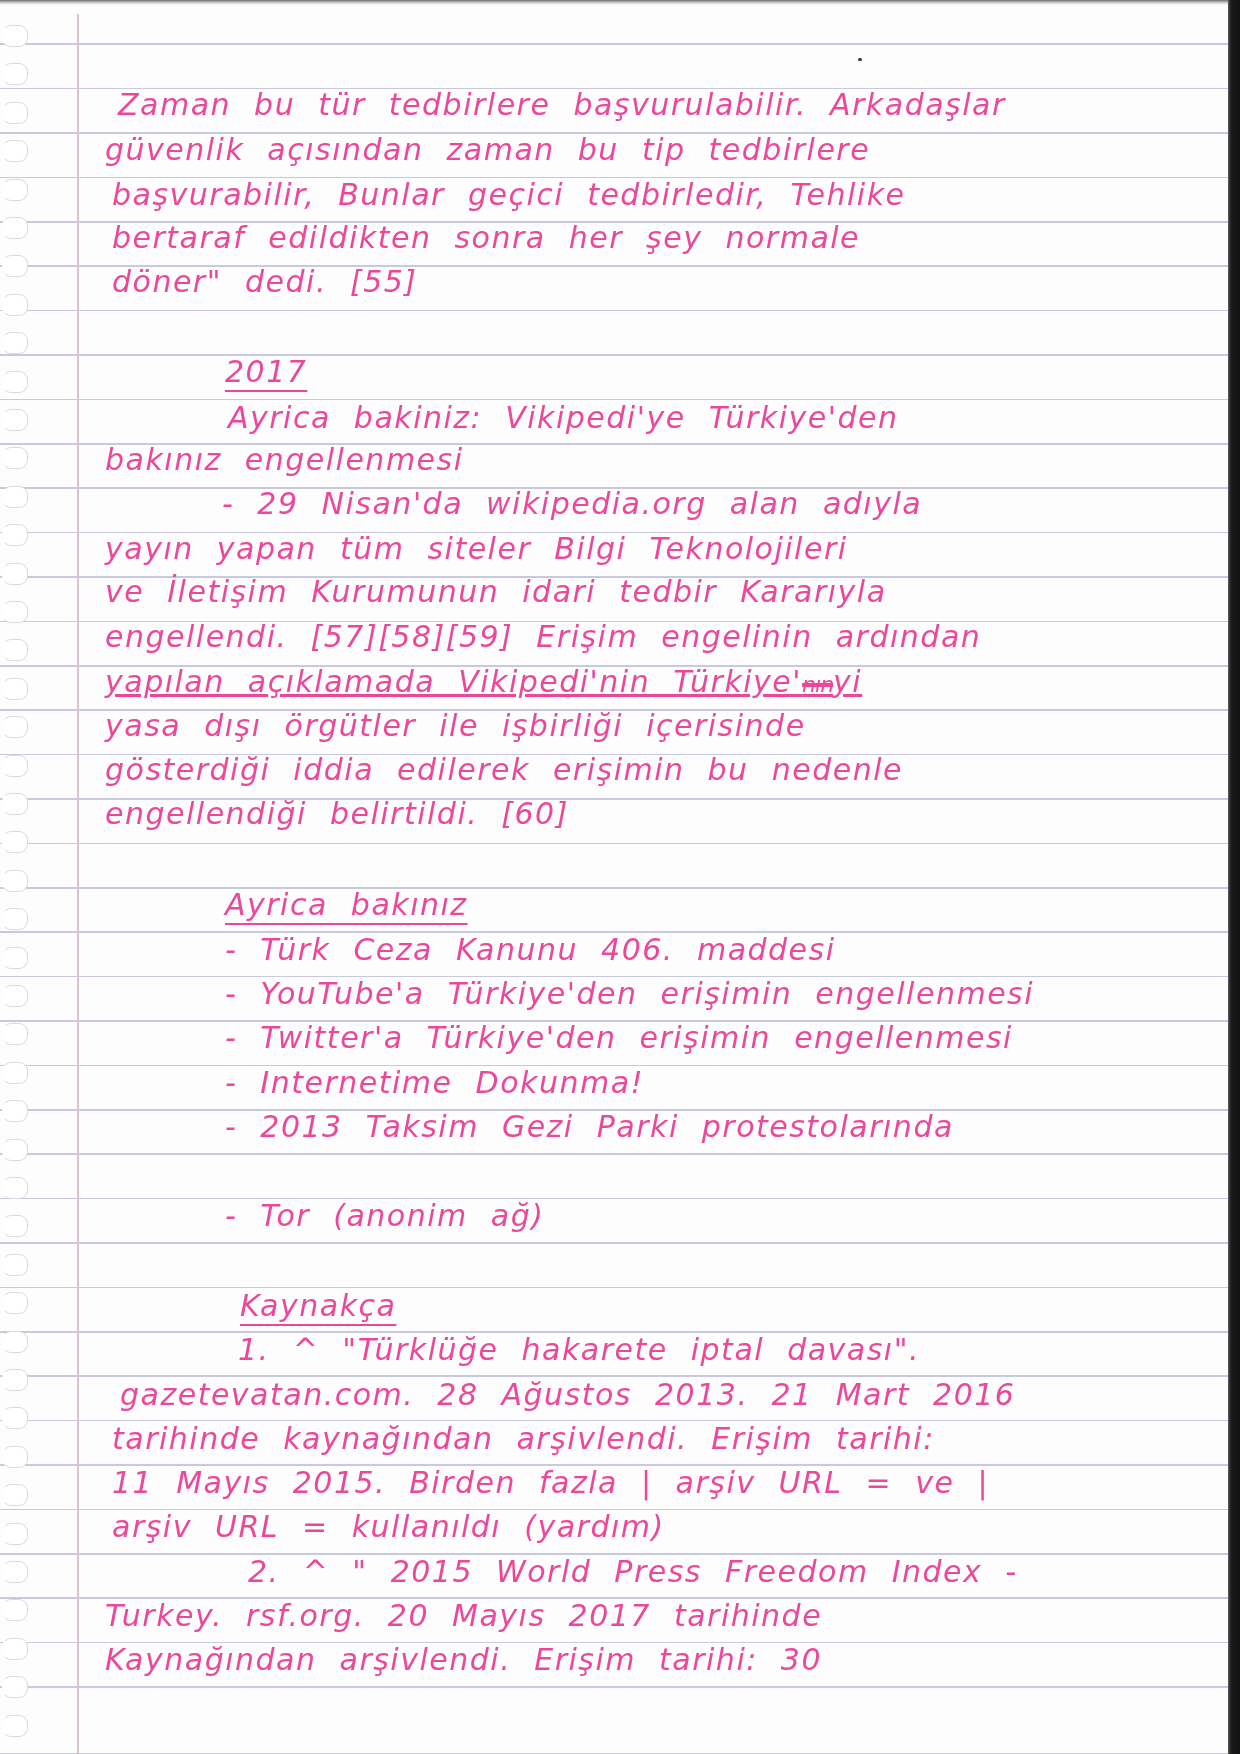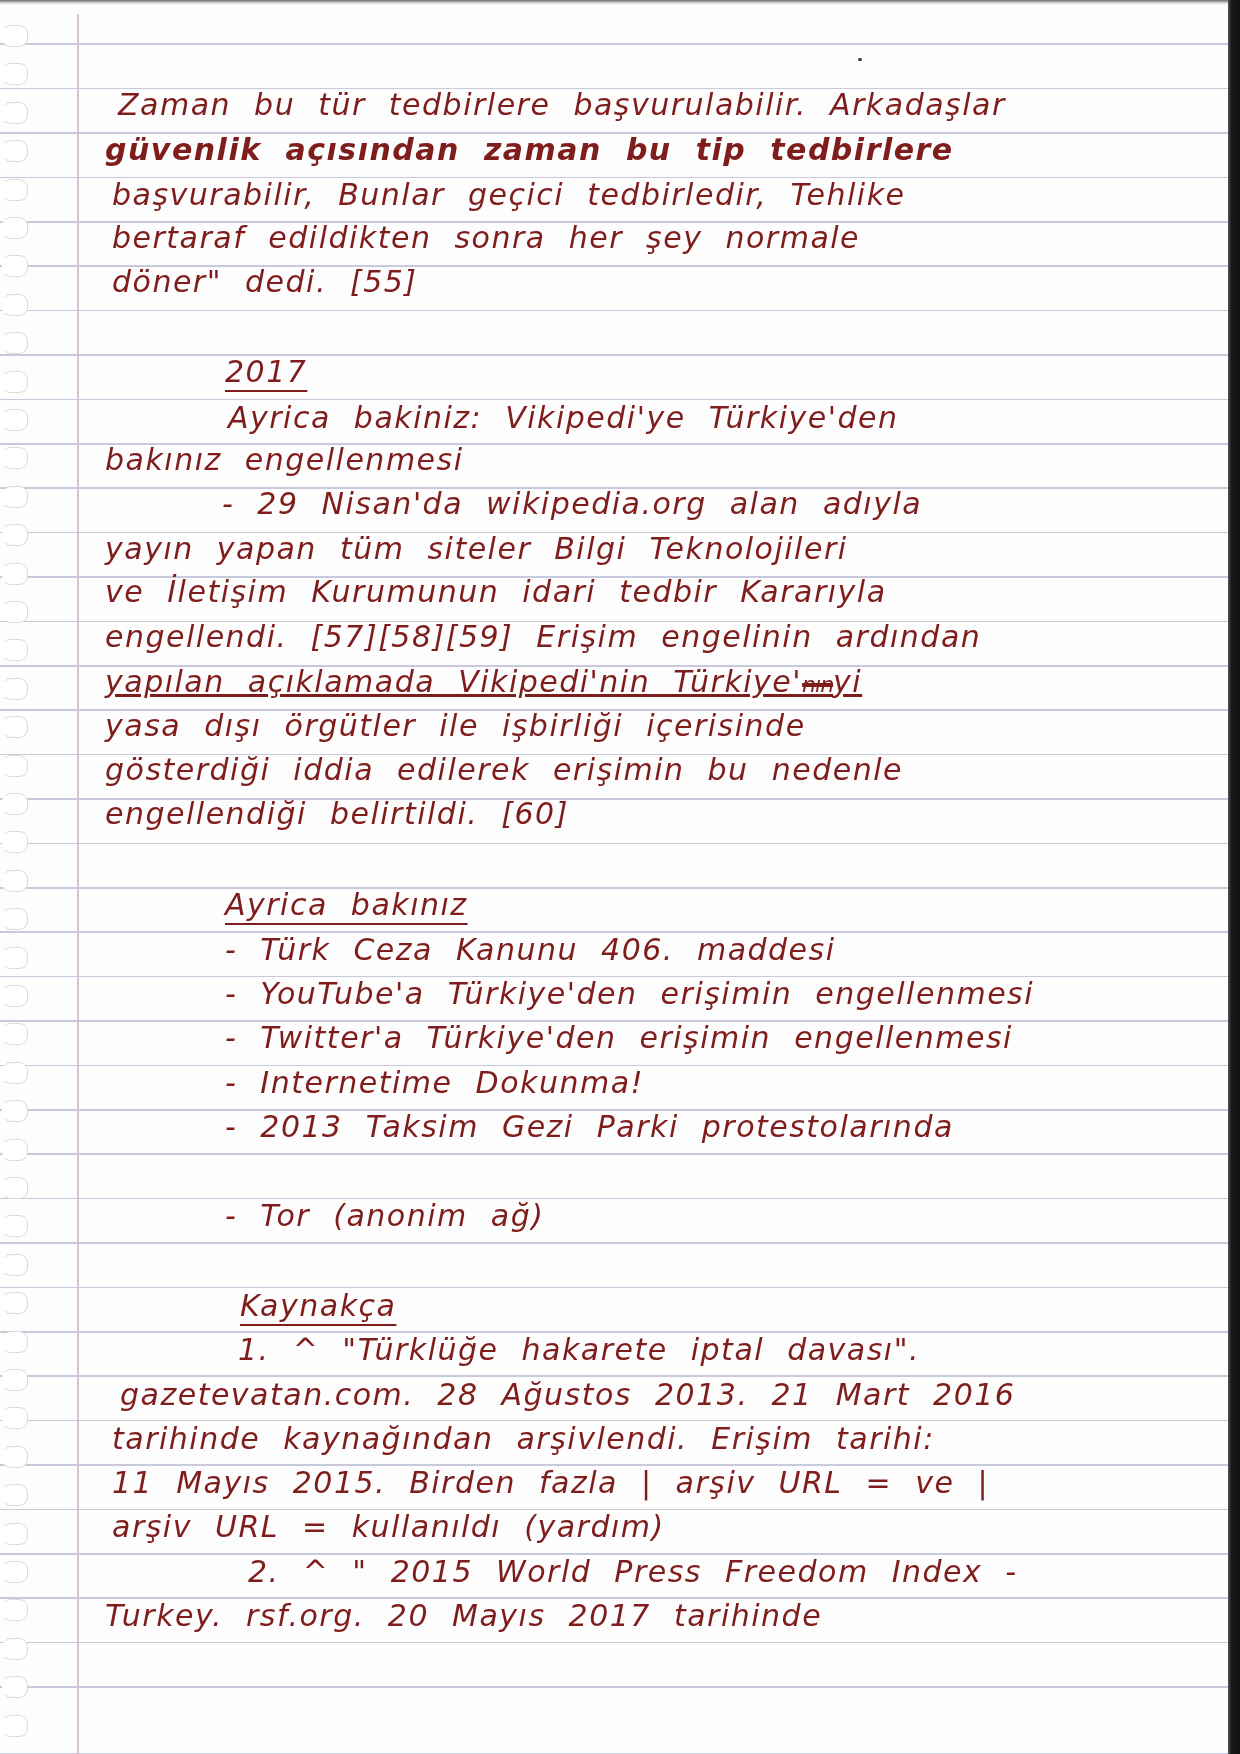--- a/index.html
+++ b/index.html
@@ -73,21 +73,21 @@
       background: #ffffff;
       box-sizing: border-box;
     }
     .content {
       position: absolute;
       left: 0;
       top: 0;
       width: 1228px;
       height: 1754px;
       font-family: "DejaVu Sans", sans-serif;
-      color: #7f1d1d;
+      color: #ec4899;
       font-style: italic;
       font-size: 30px;
       letter-spacing: 1.5px;
       word-spacing: 12px;
     }
     .line {
       position: absolute;
       white-space: nowrap;
       line-height: 40px;
       font-weight: 300;
@@ -164,21 +164,21 @@
       <div class="hole" style="top: 1612.8px;"></div>
       <div class="hole" style="top: 1651.2px;"></div>
       <div class="hole" style="top: 1689.6px;"></div>
     </div>
 </div>
 <div class="right-border"></div>
 
 <div class="content">
 
   <div class="line" style="left:118px; top:85px;">Zaman bu tür tedbirlere başvurulabilir. Arkadaşlar</div>
-  <div class="line" style="left:105px; top:130px;font-weight:bold;">güvenlik açısından zaman bu tip tedbirlere</div>
+  <div class="line" style="left:105px; top:130px;">güvenlik açısından zaman bu tip tedbirlere</div>
   <div class="line" style="left:112px; top:175px;">başvurabilir, Bunlar geçici tedbirledir, Tehlike</div>
   <div class="line" style="left:112px; top:218px;">bertaraf edildikten sonra her şey normale</div>
   <div class="line" style="left:112px; top:262px;">döner" dedi. [55]</div>
 
   <div class="line heading" style="left:225px; top:352px;">2017</div>
   <div class="line" style="left:228px; top:398px;">Ayrica bakiniz: Vikipedi'ye Türkiye'den</div>
   <div class="line" style="left:105px; top:440px;">bakınız engellenmesi</div>
   <div class="line" style="left:222px; top:484px;">- 29 Nisan'da wikipedia.org alan adıyla</div>
   <div class="line" style="left:105px; top:529px;">yayın yapan tüm siteler Bilgi Teknolojileri</div>
   <div class="line" style="left:105px; top:572px;">ve İletişim Kurumunun idari tedbir Kararıyla</div>
@@ -199,15 +199,16 @@
   <div class="line" style="left:225px; top:1196px;">- Tor (anonim ağ)</div>
 
   <div class="line heading" style="left:240px; top:1286px;">Kaynakça</div>
   <div class="line" style="left:238px; top:1330px;">1. ^ "Türklüğe hakarete iptal davası".</div>
   <div class="line" style="left:120px; top:1375px;">gazetevatan.com. 28 Ağustos 2013. 21 Mart 2016</div>
   <div class="line" style="left:112px; top:1419px;">tarihinde kaynağından arşivlendi. Erişim tarihi:</div>
   <div class="line" style="left:112px; top:1463px;">11 Mayıs 2015. Birden fazla | arşiv URL = ve |</div>
   <div class="line" style="left:112px; top:1507px;">arşiv URL = kullanıldı (yardım)</div>
   <div class="line" style="left:248px; top:1552px;">2. ^ " 2015 World Press Freedom Index -</div>
   <div class="line" style="left:105px; top:1596px;">Turkey. rsf.org. 20 Mayıs 2017 tarihinde</div>
+  <div class="line" style="left:105px; top:1640px;">Kaynağından arşivlendi. Erişim tarihi: 30</div>
 
   <div class="speck" style="left:858px; top:58px;"></div>
 </div>
 
 </body></html>

